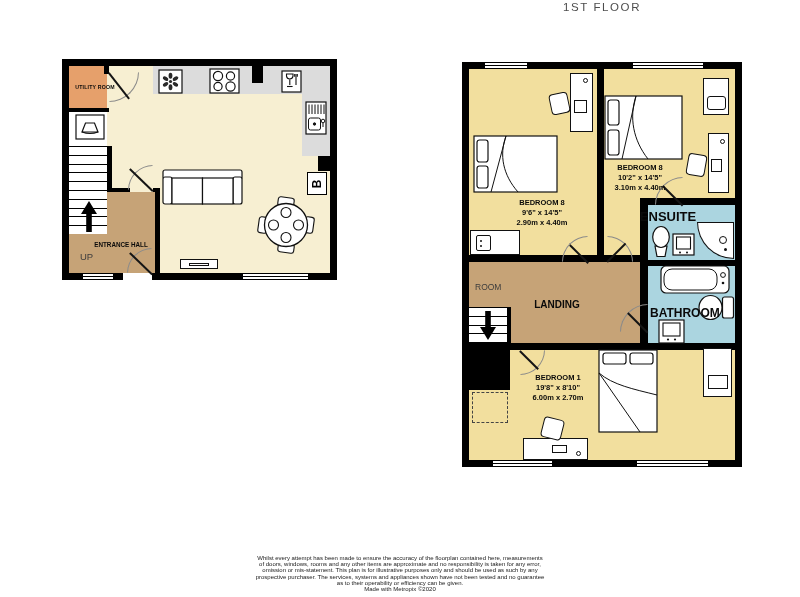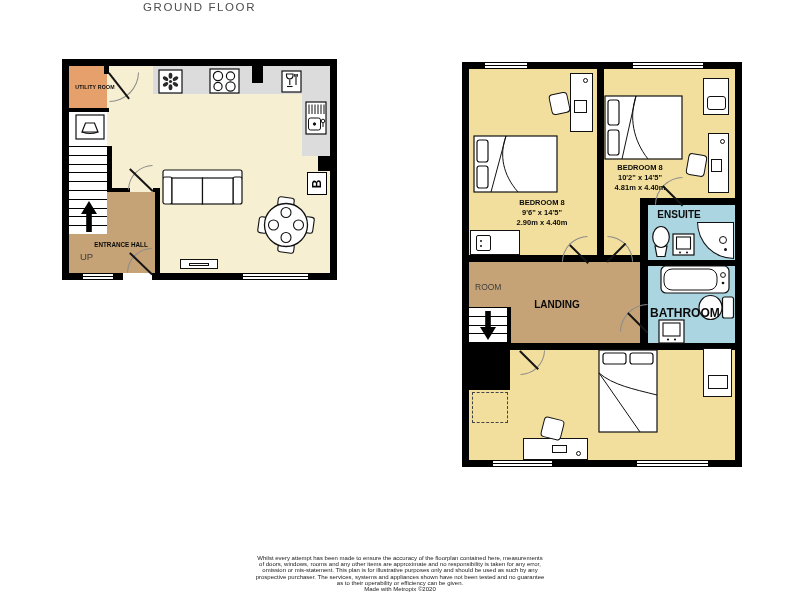--- a/index.html
+++ b/index.html
@@ -31,21 +31,21 @@
   .boiler span{font-weight:bold;font-size:12px;transform:rotate(-90deg);color:#000;}
   .shower{position:absolute;background:#fff;border:1.4px solid #111;border-radius:0 0 0 100%;box-sizing:border-box;}
   svg.sv{position:absolute;overflow:visible;}
   .footer{position:absolute;left:0;top:555px;width:100%;text-align:center;font-size:6px;line-height:6.2px;color:#1a1a1a;}
 </style>
 </head>
 <body>
 
 <div class="canvas">
 
-  <div class="title" style="left:62px;width:275px">GROUND FLOOR</div>
+  <div class="title" style="left:462px;width:280px">1ST FLOOR</div>
 
   <div class="plan" style="left:62px;top:59px;width:275px;height:221px">
 
     <div class="floor" style="left:7px;top:7px;width:261px;height:207px;background:#F7EFD2"></div>
 
     <div class="floor" style="left:91px;top:7px;width:177px;height:28px;background:#DCDCDC"></div>
     <div class="floor" style="left:240px;top:35px;width:28px;height:62px;background:#DCDCDC"></div>
 
     <div class="floor" style="left:7px;top:7px;width:38px;height:42px;background:#E6A06B"></div>
     <div class="wall" style="left:7px;top:49px;width:40px;height:4px"></div>
@@ -310,23 +310,28 @@
     <div class="chair" style="left:80px;top:356px;width:21px;height:21px;transform:rotate(14deg)"></div>
 
     <div class="room-label" style="left:30px;top:136px;width:100px">
       <div>BEDROOM 8</div>
       <div>9'6" x 14'5"</div>
       <div>2.90m x 4.40m</div>
     </div>
     <div class="room-label" style="left:142px;top:101px;width:72px">
       <div>BEDROOM 8</div>
       <div>10'2" x 14'5"</div>
-      <div>4.81m x 4.40m</div>
-    </div>
-    <div class="small-label" style="left:182px;top:147px;width:70px;font-size:10px">ENSUITE</div>
+      <div>3.10m x 4.40m</div>
+    </div>
+    <div class="room-label" style="left:46px;top:311px;width:100px">
+      <div>BEDROOM 1</div>
+      <div>19'8" x 8'10"</div>
+      <div>6.00m x 2.70m</div>
+    </div>
+    <div class="small-label" style="left:171px;top:147px;width:70px;font-size:13px">ENSUITE</div>
     <div class="small-label" style="left:188px;top:244px;width:50px;font-size:12px">BATHROOM</div>
     <div class="small-label" style="left:55px;top:237px;width:80px;font-size:10px">LANDING</div>
     <div class="dir-label" style="left:13px;top:220px;font-size:8.5px">ROOM</div>
   </div>
 
   <div class="footer">
     <div>Whilst every attempt has been made to ensure the accuracy of the floorplan contained here, measurements</div>
     <div>of doors, windows, rooms and any other items are approximate and no responsibility is taken for any error,</div>
     <div>omission or mis-statement. This plan is for illustrative purposes only and should be used as such by any</div>
     <div>prospective purchaser. The services, systems and appliances shown have not been tested and no guarantee</div>

